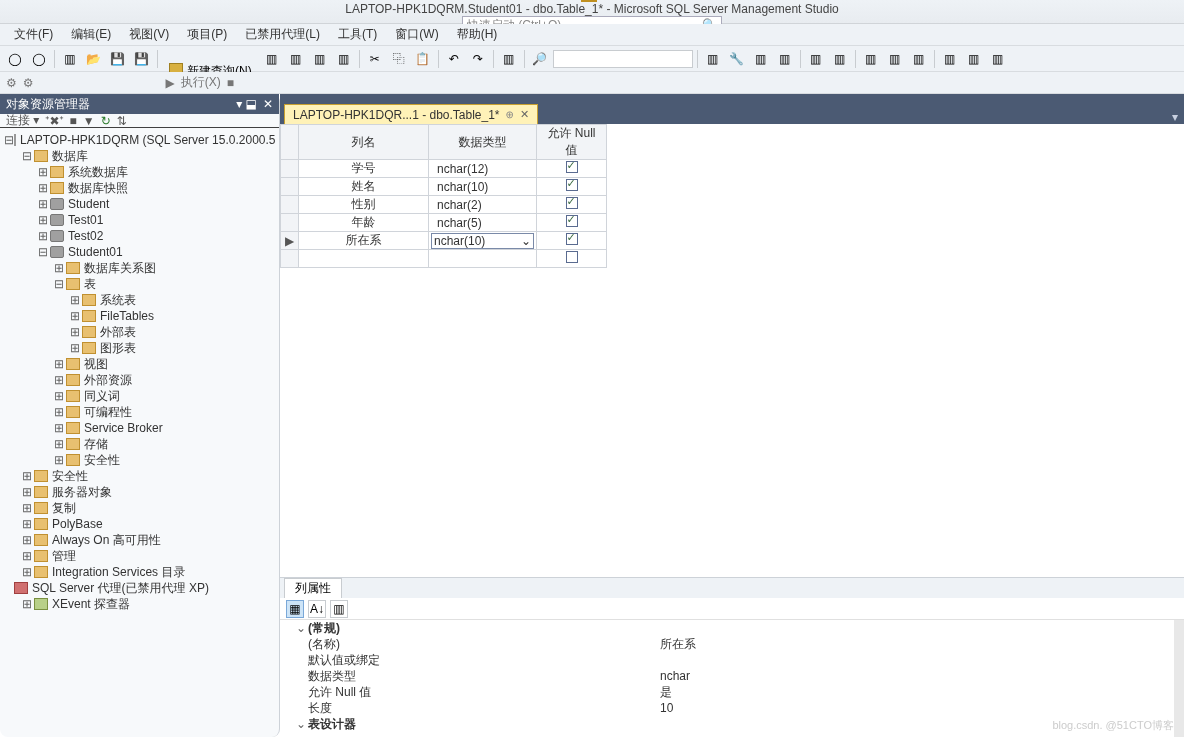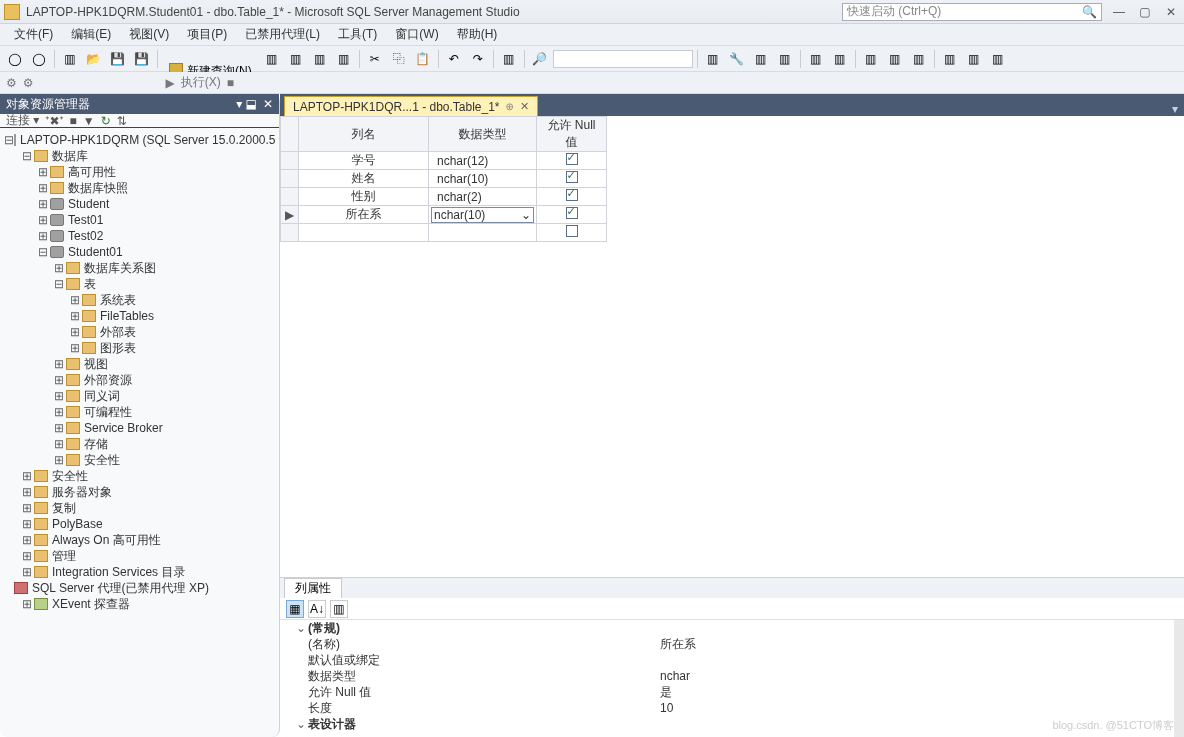--- a/index.html
+++ b/index.html
@@ -1,17 +1,17 @@
 <!DOCTYPE html>
 <html><head>
 <meta charset="utf-8">
 <style>
 * { box-sizing: border-box; margin: 0; padding: 0; font-family: "Microsoft YaHei", "Segoe UI", sans-serif; font-size: 12px; }
 body { background: #fff; width: 1184px; height: 737px; overflow: hidden; display: flex; flex-direction: column; }
-.titlebar { height: 24px; background: linear-gradient(#eef2f6,#e8ecf0); display: flex; align-items: center; padding: 0 4px; border-bottom: 1px solid #d0d4d8; }
+.titlebar { height: 24px; background: linear-gradient(#eef2f6,#e8ecf0); display: flex; align-items: center; padding: 0 4px; border-bottom: 1px solid #d0d4d8; flex-direction: column; }
 .titlebar .app-icon { width:16px; height:16px; background:#e8c060; border:1px solid #c09020; margin-right:6px; }
 .titlebar .title { flex:1; color:#444; }
 .titlebar .quick { width:260px; height:18px; border:1px solid #aab; background:#fff; padding:0 4px; color:#888; display:flex; align-items:center; }
 .titlebar .win-btns { display:flex; gap:8px; margin-left:8px; }
 .titlebar .win-btns span { width:18px; text-align:center; color:#555; cursor:default; }
 .menubar { height:22px; background:#eef2f6; display:flex; align-items:center; padding:0 6px; gap:2px; border-bottom:1px solid #d8dce0; }
 .menubar .mi { padding:2px 8px; color:#333; }
 .toolbar { height:26px; background:#eef2f6; border-bottom:1px solid #d8dce0; display:flex; align-items:center; padding:0 4px; gap:2px; }
 .toolbar .tb { width:22px; height:22px; display:flex; align-items:center; justify-content:center; }
 .toolbar .sep { width:1px; height:18px; background:#c8ccd0; margin:0 2px; }
@@ -25,21 +25,21 @@
 .side-tools { height:14px; display:flex; align-items:center; padding:0 6px; gap:6px; border-bottom:1px solid #404040; color:#555; }
 .tree { flex:1; overflow:auto; padding:4px 0; color:#333; }
 .tree .row { display:flex; align-items:center; height:16px; white-space:nowrap; }
 .tree .tw { width:14px; text-align:center; color:#666; }
 .tree .ic { width:14px; height:12px; display:inline-block; margin-right:4px; }
 .ic-folder { background:#e8c070; border:1px solid #c09030; }
 .ic-db { background:#a0a0a0; border-radius:2px; border:1px solid #777; }
 .ic-svr { background:#d0d0d0; border:1px solid #999; }
 .ic-misc { background:#b8d088; border:1px solid #7a9040; }
 .content { flex:1; display:flex; flex-direction:column; min-width:0; }
-.doctabs { height:22px; background:#4b5a73; display:flex; align-items:flex-end; padding-left:4px; }
+.doctabs { height:30px; background:#4b5a73; display:flex; align-items:flex-end; padding-left:4px; }
 .doctab { height:20px; background:#fff2b8; border:1px solid #c8a030; border-bottom:none; padding:0 8px; display:flex; align-items:center; gap:6px; color:#333; }
 .doctab .pin { color:#888; font-size:10px; }
 .doctab .close { color:#666; font-size:11px; }
 .grid-area { flex:1; background:#fff; overflow:auto; }
 table.grid { border-collapse:collapse; }
 table.grid th, table.grid td { border:1px solid #d0d4da; height:18px; padding:0 8px; text-align:left; color:#333; background:#fff; }
 table.grid th { background:#f2f4f7; text-align:center; font-weight:normal; }
 table.grid td.sel { width:18px; background:#f2f4f7; text-align:center; color:#555; padding:0; }
 table.grid td.cname { width:130px; text-align:center; }
 table.grid td.ctype { width:108px; }
@@ -170,21 +170,21 @@
           <span>LAPTOP-HPK1DQRM (SQL Server 15.0.2000.5 -</span>
         </div>
       <div class="row" style="padding-left:20px">
           <span class="tw">⊟</span>
           <span class="ic ic-folder"></span>
           <span>数据库</span>
         </div>
       <div class="row" style="padding-left:36px">
           <span class="tw">⊞</span>
           <span class="ic ic-folder"></span>
-          <span>高可用性</span>
+          <span>系统数据库</span>
         </div>
       <div class="row" style="padding-left:36px">
           <span class="tw">⊞</span>
           <span class="ic ic-folder"></span>
           <span>数据库快照</span>
         </div>
       <div class="row" style="padding-left:36px">
           <span class="tw">⊞</span>
           <span class="ic ic-db"></span>
           <span>Student</span>
@@ -345,20 +345,26 @@
         <tr>
               <td class="sel"></td>
               <td class="cname">姓名</td>
               <td class="ctype">nchar(10)</td>
               <td class="cnull"><span class="chk on"></span></td>
             </tr>
         <tr>
               <td class="sel"></td>
               <td class="cname">性别</td>
               <td class="ctype">nchar(2)</td>
+              <td class="cnull"><span class="chk on"></span></td>
+            </tr>
+        <tr>
+              <td class="sel"></td>
+              <td class="cname">年龄</td>
+              <td class="ctype">nchar(5)</td>
               <td class="cnull"><span class="chk on"></span></td>
             </tr>
         <tr>
               <td class="sel">▶</td>
               <td class="cname">所在系</td>
               <td class="ctype" style="padding:0 2px">
                 <div class="type-cell">
                   <span>nchar(10)</span>
                   <span>⌄</span>
                 </div>

